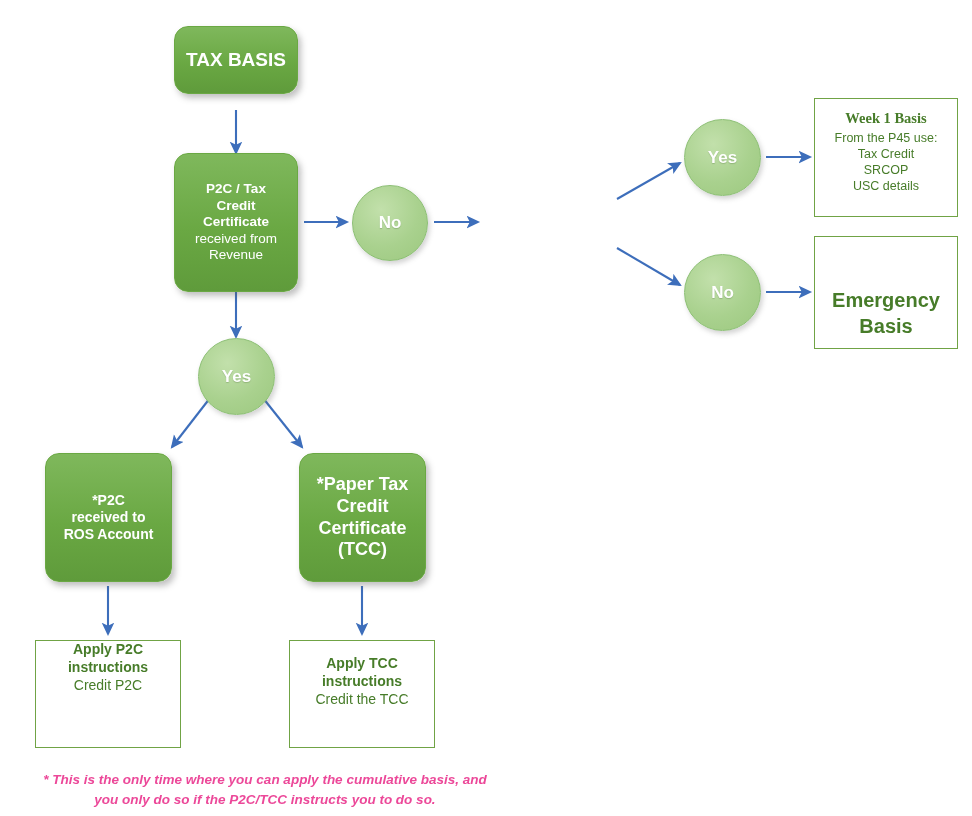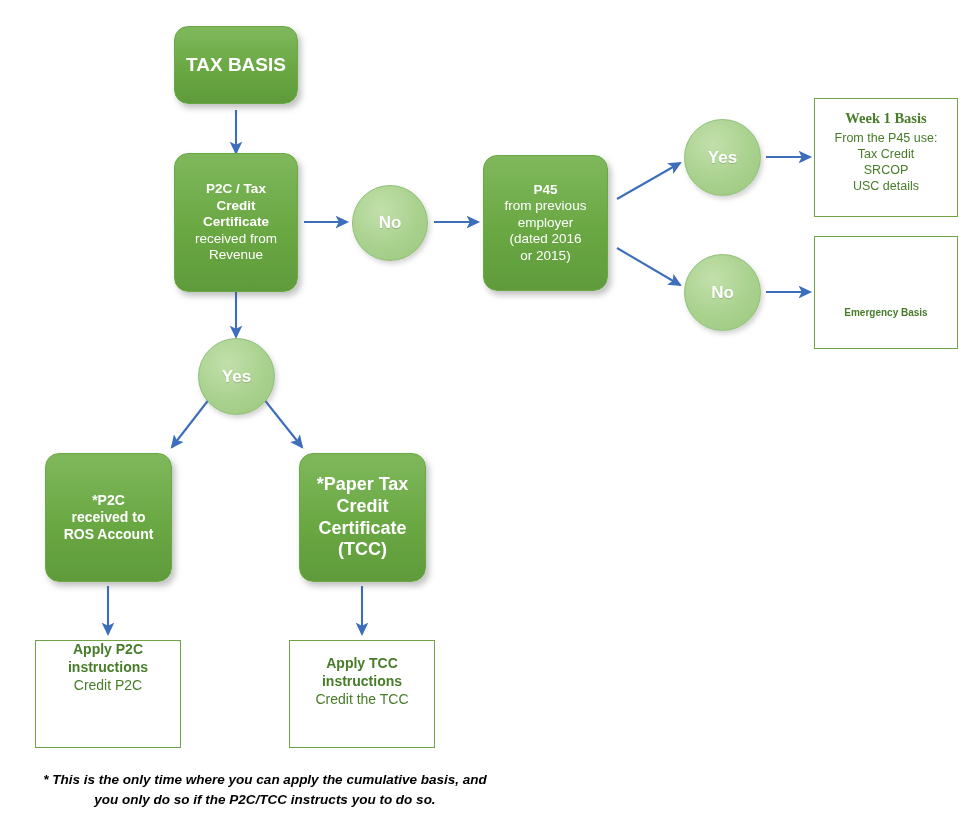--- a/index.html
+++ b/index.html
@@ -74,21 +74,21 @@
     align-items: center;
     text-align: center;
     line-height: 1.28;
   }
   .outline .ln { display: block; width: 100%; }
   .outline .ln.b { font-weight: bold; }
   
   #footnote {
     position: absolute;
     text-align: center;
-    color: #000000;
+    color: #ec4899;
     font-weight: bold;
     font-style: italic;
     line-height: 1.45;
   }
   #footnote .ln { display: block; }
 </style>
 </head>
 <body>
 
 <div id="canvas">
@@ -120,61 +120,54 @@
       <line x1="210" y1="398" x2="172" y2="447"></line>
 
       <line x1="263" y1="398" x2="302" y2="447"></line>
 
       <line x1="108" y1="586" x2="108" y2="634"></line>
 
       <line x1="362" y1="586" x2="362" y2="634"></line>
     </g>
   </svg>
 
-  <div class="proc" style="left:174px; top:26px; width:124px; height:78px; font-size:19px;">
+  <div class="proc" style="left:174px; top:26px; width:124px; height:68px; font-size:19px;">
     <span class="ln b">TAX BASIS</span>
   </div>
 
   <div class="proc" style="left:174px; top:153px; width:124px; height:139px; font-size:13.5px;">
     <span class="ln b">P2C / Tax</span>
     <span class="ln b">Credit</span>
     <span class="ln b">Certificate</span>
     <span class="ln">received from</span>
     <span class="ln">Revenue</span>
   </div>
 
   <div class="decision" style="left:352px; top:185px; width:76px; height:76px; font-size:17px;">
     <span>No</span>
   </div>
 
-  <div class="proc" style="left:483px; top:155px; width:125px; height:136px; font-size:13.5px;">
-    <span class="ln b">P45</span>
-    <span class="ln">from previous</span>
-    <span class="ln">employer</span>
-    <span class="ln">(dated 2016</span>
-    <span class="ln">or 2015)</span>
-  </div>
 
   <div class="decision" style="left:684px; top:119px; width:77px; height:77px; font-size:17px;">
     <span>Yes</span>
   </div>
 
   <div class="decision" style="left:684px; top:254px; width:77px; height:77px; font-size:17px;">
     <span>No</span>
   </div>
 
   <div class="outline" style="left:814px; top:98px; width:144px; height:119px; font-size:12.5px; padding-top:10px;">
     <span class="ln b" style="font-size:14.5px; margin-bottom:2px;font-family:Liberation Serif, serif;">Week 1 Basis</span>
     <span class="ln">From the P45 use:</span>
     <span class="ln">Tax Credit</span>
     <span class="ln">SRCOP</span>
     <span class="ln">USC details</span>
   </div>
 
-  <div class="outline" style="left:814px; top:236px; width:144px; height:113px; font-size:10px; justify-content:center;">
+  <div class="outline" style="left:814px; top:236px; width:144px; height:113px; font-size:20px; justify-content:center;">
     <span class="ln b" style="margin-top:42px;">Emergency Basis</span>
   </div>
 
   <div class="decision" style="left:198px; top:338px; width:77px; height:77px; font-size:17px;">
     <span>Yes</span>
   </div>
 
   <div class="proc" style="left:45px; top:453px; width:127px; height:129px; font-size:14px;">
     <span class="ln b">*P2C</span>
     <span class="ln b">received to</span>

